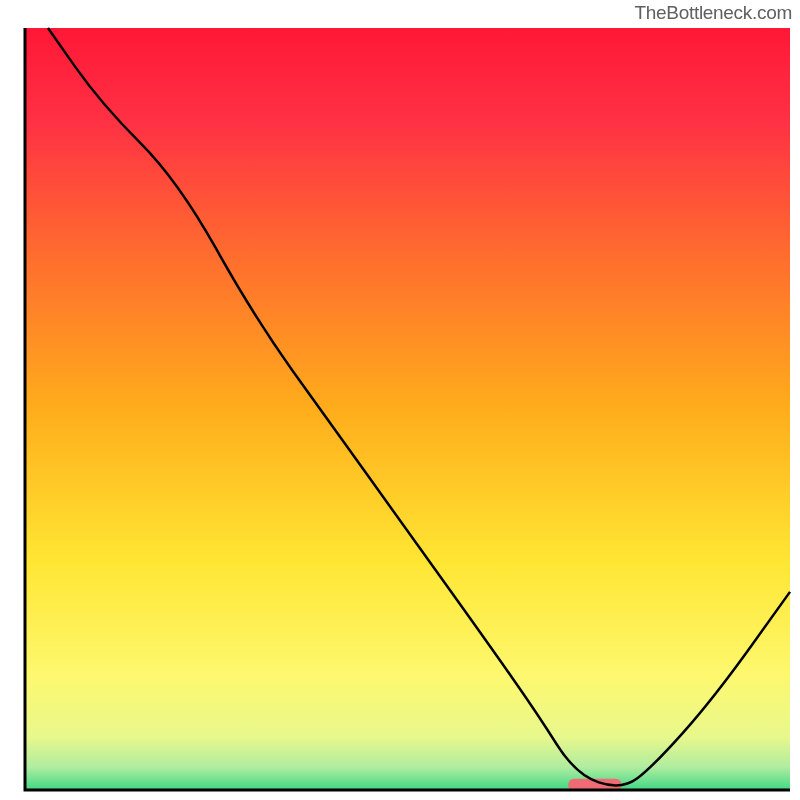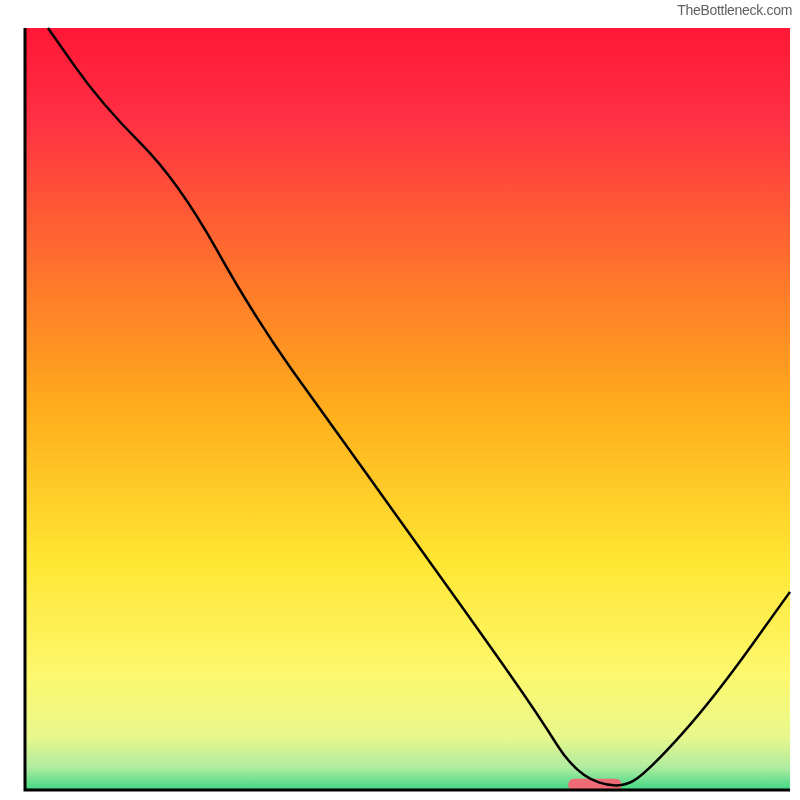--- a/index.html
+++ b/index.html
@@ -13,21 +13,21 @@
   .chart-wrap {
     position: relative;
     width: 800px;
     height: 800px;
   }
   .attribution {
     position: absolute;
     top: 2px;
     right: 8px;
     font-family: Arial, Helvetica, sans-serif;
-    font-size: 14px;
+    font-size: 19px;
     color: #606060;
     letter-spacing: -0.3px;
     font-weight: 400;
   }
   svg.plot {
     position: absolute;
     top: 0;
     left: 0;
   }
 </style>

